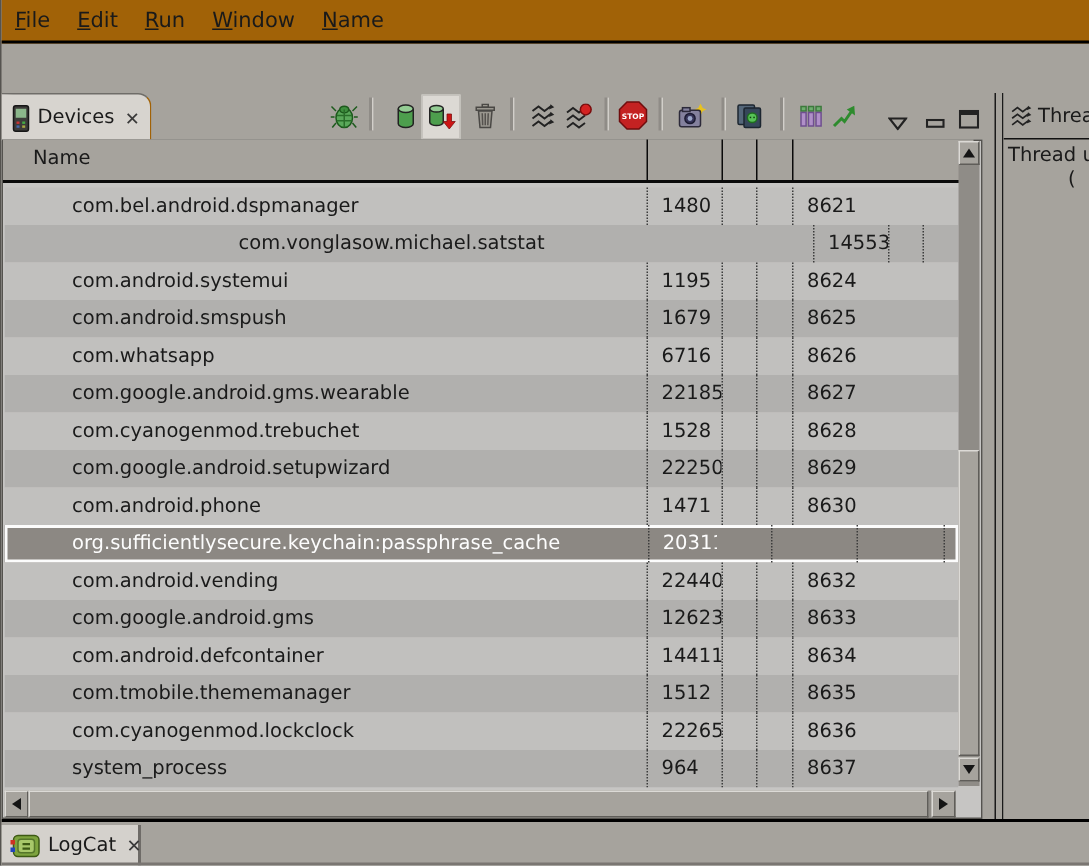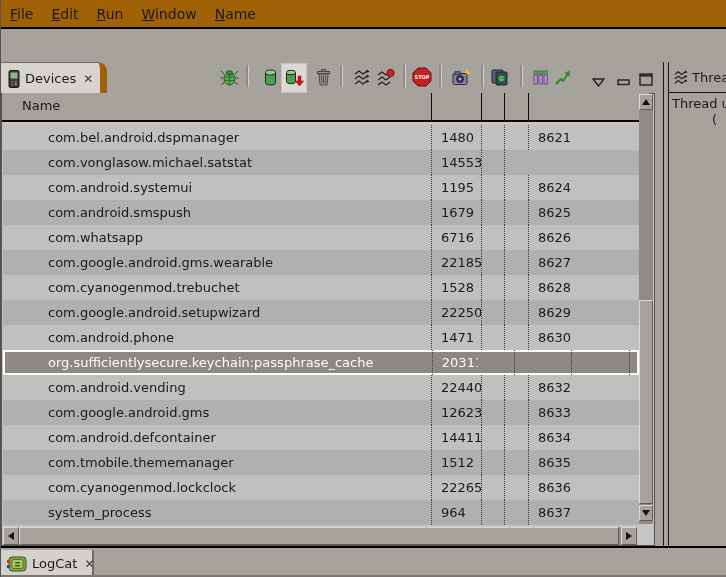--- a/index.html
+++ b/index.html
@@ -9,38 +9,38 @@
     color:#1a1a1a;border-left:1px solid #55534f;box-sizing:border-box;
   }
   
   .menubar{position:absolute;left:0;top:0;width:726px;height:27px;
     background:#a16207;border-bottom:2px solid #000;display:flex;align-items:center;}
   .menu-item{display:inline-block;font-size:14px;margin-left:18px;cursor:default;}
   .menu-item:first-child{margin-left:9px;}
   .menu-item::first-letter{text-decoration:underline;}
   
   .tab-devices{position:absolute;left:0;top:62px;width:99px;height:31px;
-    background:#d7d4cf;border-top:1px solid #6f6d69;border-right:7px solid #a16207;
+    background:#d7d4cf;border-top:1px solid #6f6d69;border-right:1px solid #a16207;
     border-radius:0 9px 0 0;display:flex;align-items:center;}
   .tab-label{font-size:13px;margin-left:5px;}
   .tab-close{font-size:12px;font-weight:bold;color:#3a3a3a;margin-left:7px;}
   .toolsep{position:absolute;top:65px;width:2px;height:22px;background:#8f8c87;border-right:1px solid #d2cfca;}
   .tool-btn{position:absolute;top:64px;width:24px;height:26px;display:flex;align-items:center;justify-content:center;}
   .tool-btn.active{background:#dcd9d4;border:1px solid #c6c3be;top:63px;height:28px;}
   
   .table-frame{position:absolute;left:0;top:93px;width:654px;height:453px;
     border:1px solid #55534f;box-sizing:border-box;background:#c6c5c3;}
   .thead{position:absolute;left:1px;top:93px;width:636px;height:27px;background:#a6a39d;
     border-bottom:2px solid #0a0a0a;padding-left:11px;}
   .thead .hname{font-size:13px;line-height:26px;padding-left:9px;}
   .hsep{position:absolute;top:0;width:1px;height:27px;background:#0a0a0a;}
   .tbody{position:absolute;left:2px;top:122px;width:636px;height:403px;background:#c6c5c3;overflow:hidden;}
   .trow{display:flex;height:25px;line-height:25px;font-size:13px;white-space:nowrap;}
   .trow.light{background:#c1c0be;}
-  .trow.dark{background:#b1b0ae;}
+  .trow.dark{background:#b1b0ae;justify-content:flex-end;}
   .trow.selected{background:#8c8883;color:#fdfdfd;box-shadow:inset 0 0 0 2px #fcfcfc;gap:36px;}
   .tcell{box-sizing:border-box;overflow:hidden;}
   .c-name{width:428px;padding-left:45px;}
   .c-pid{width:50px;padding-left:9px;border-left:1px dotted #3c3c3c;}
   .c-a{width:23px;border-left:1px dotted #3c3c3c;}
   .c-b{width:24px;border-left:1px dotted #3c3c3c;}
   .c-port{flex:1;padding-left:9px;border-left:1px dotted #3c3c3c;}
   
   .vsb{position:absolute;left:638px;top:94px;width:14px;height:430px;background:#8f8c87;}
   .sb-btn{position:absolute;background:#a6a39d;border-top:1px solid #dcdad6;border-left:1px solid #dcdad6;

